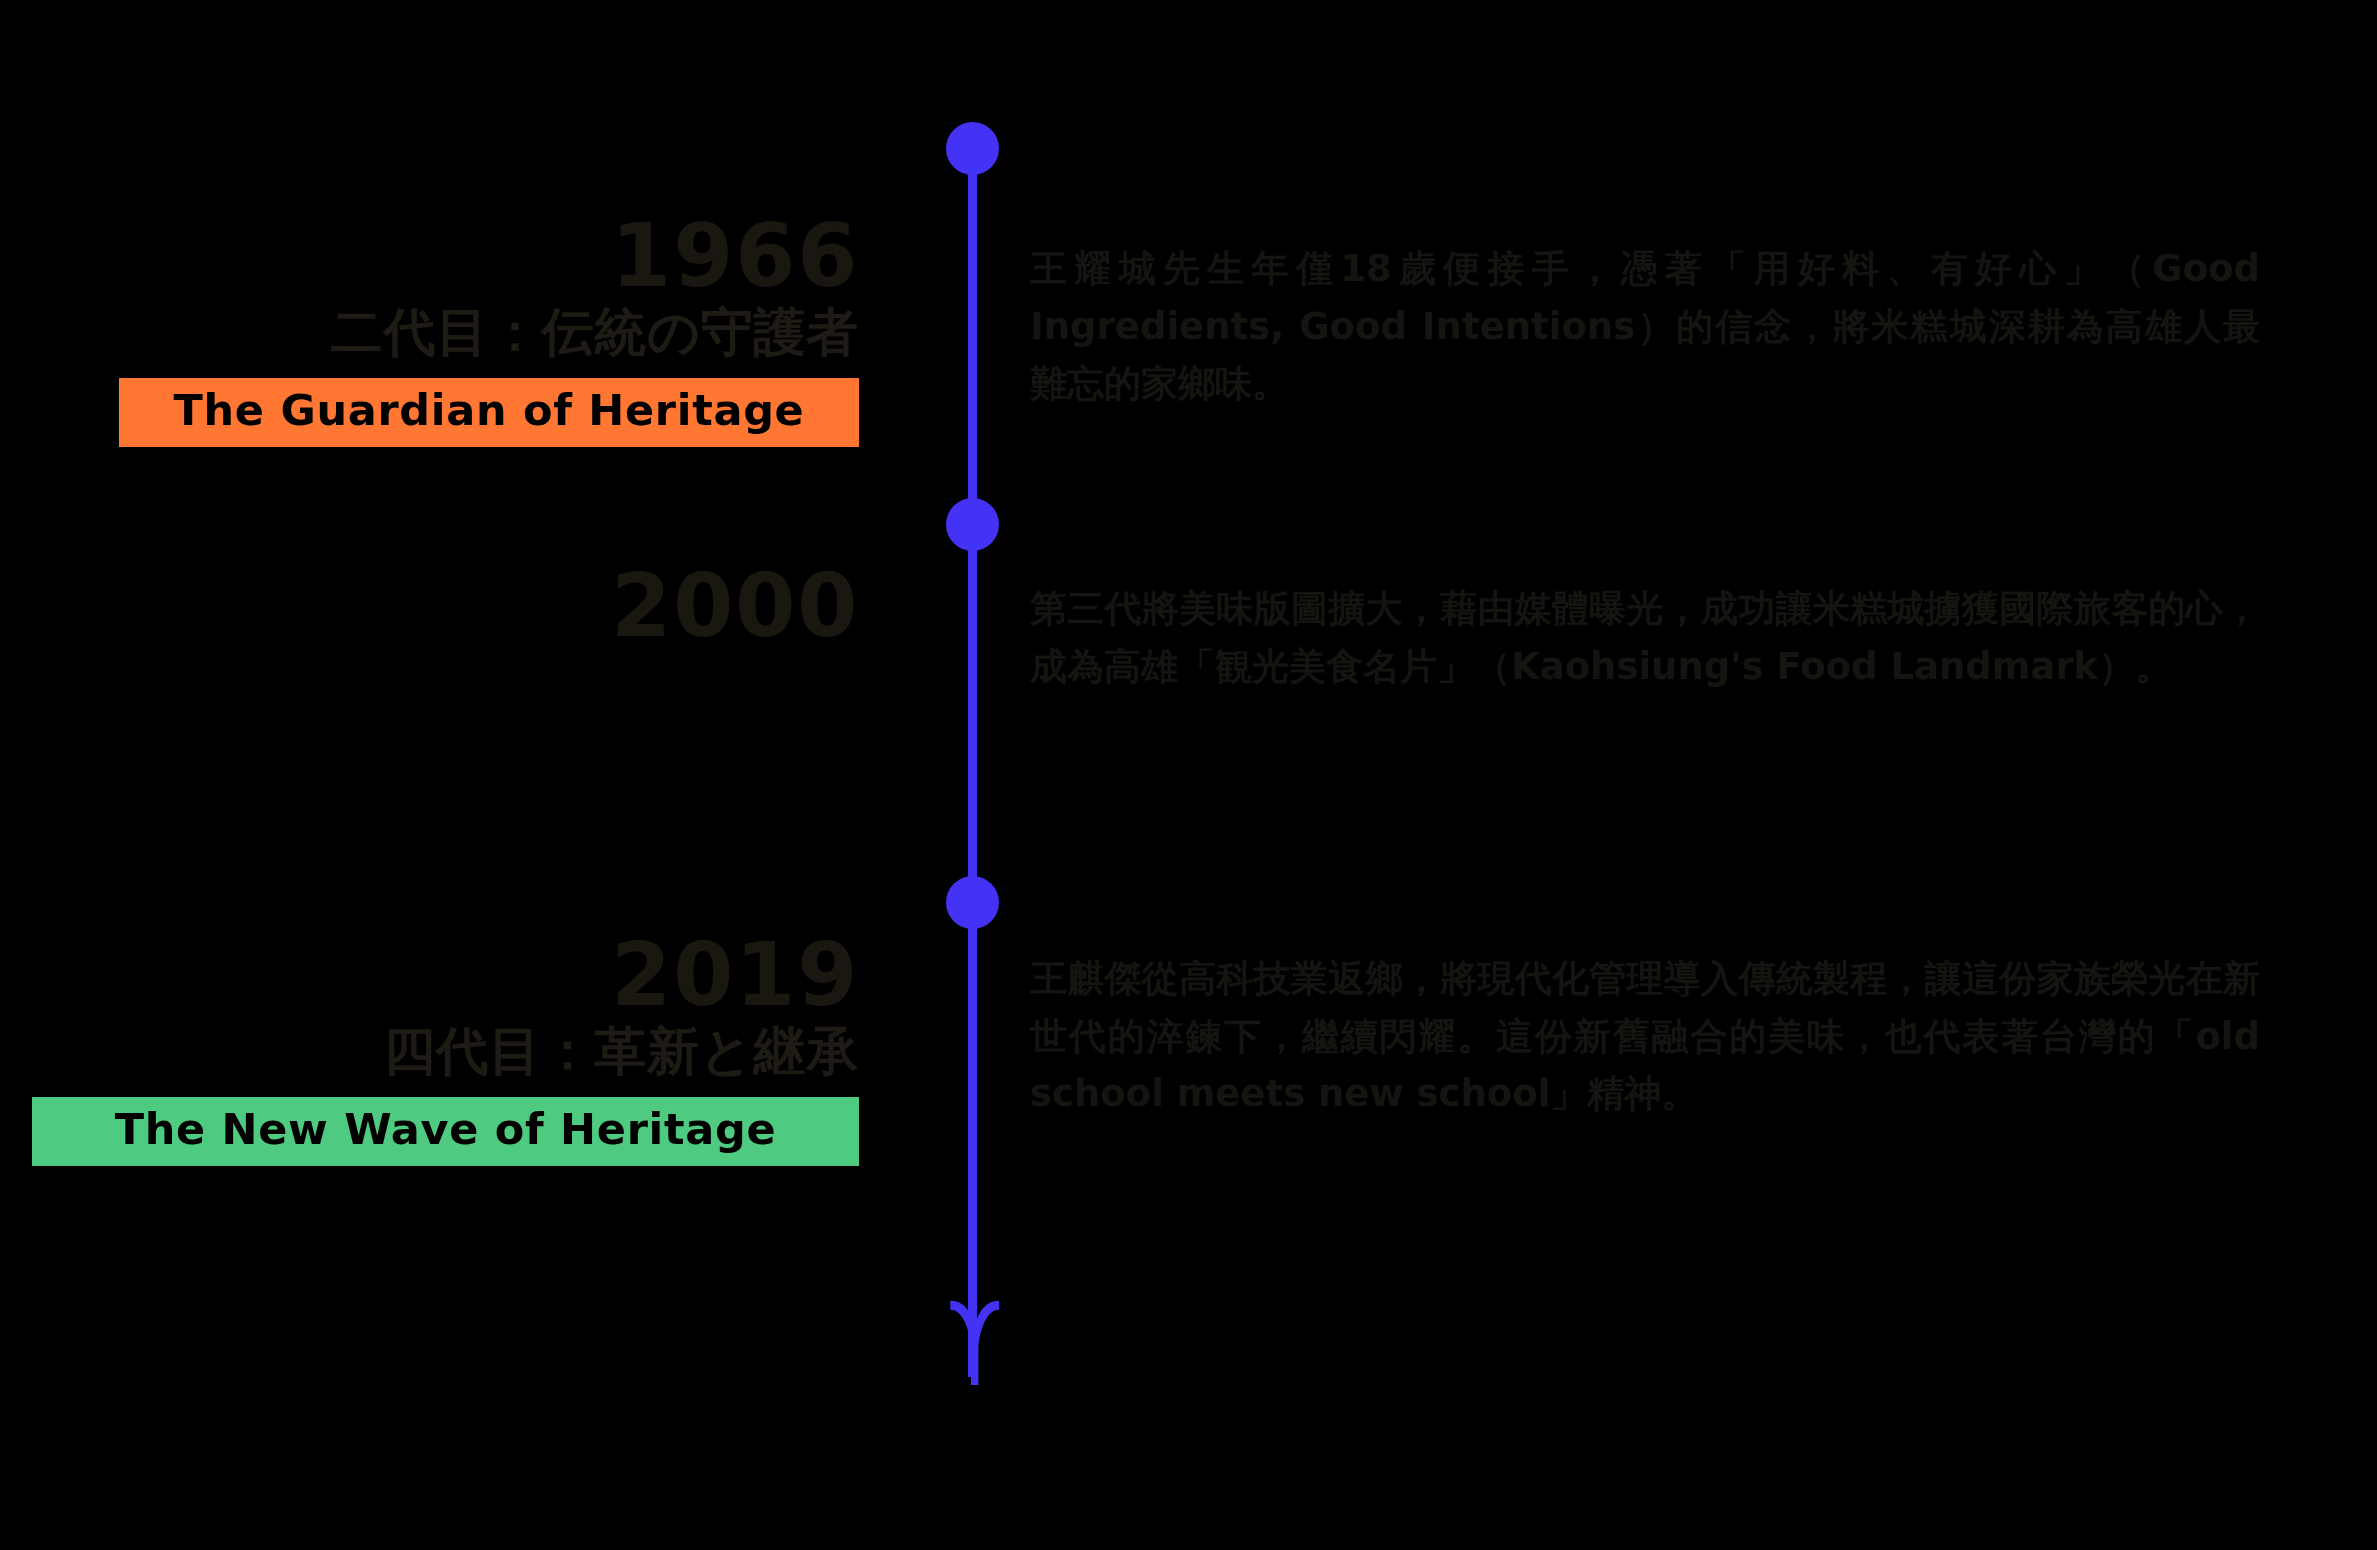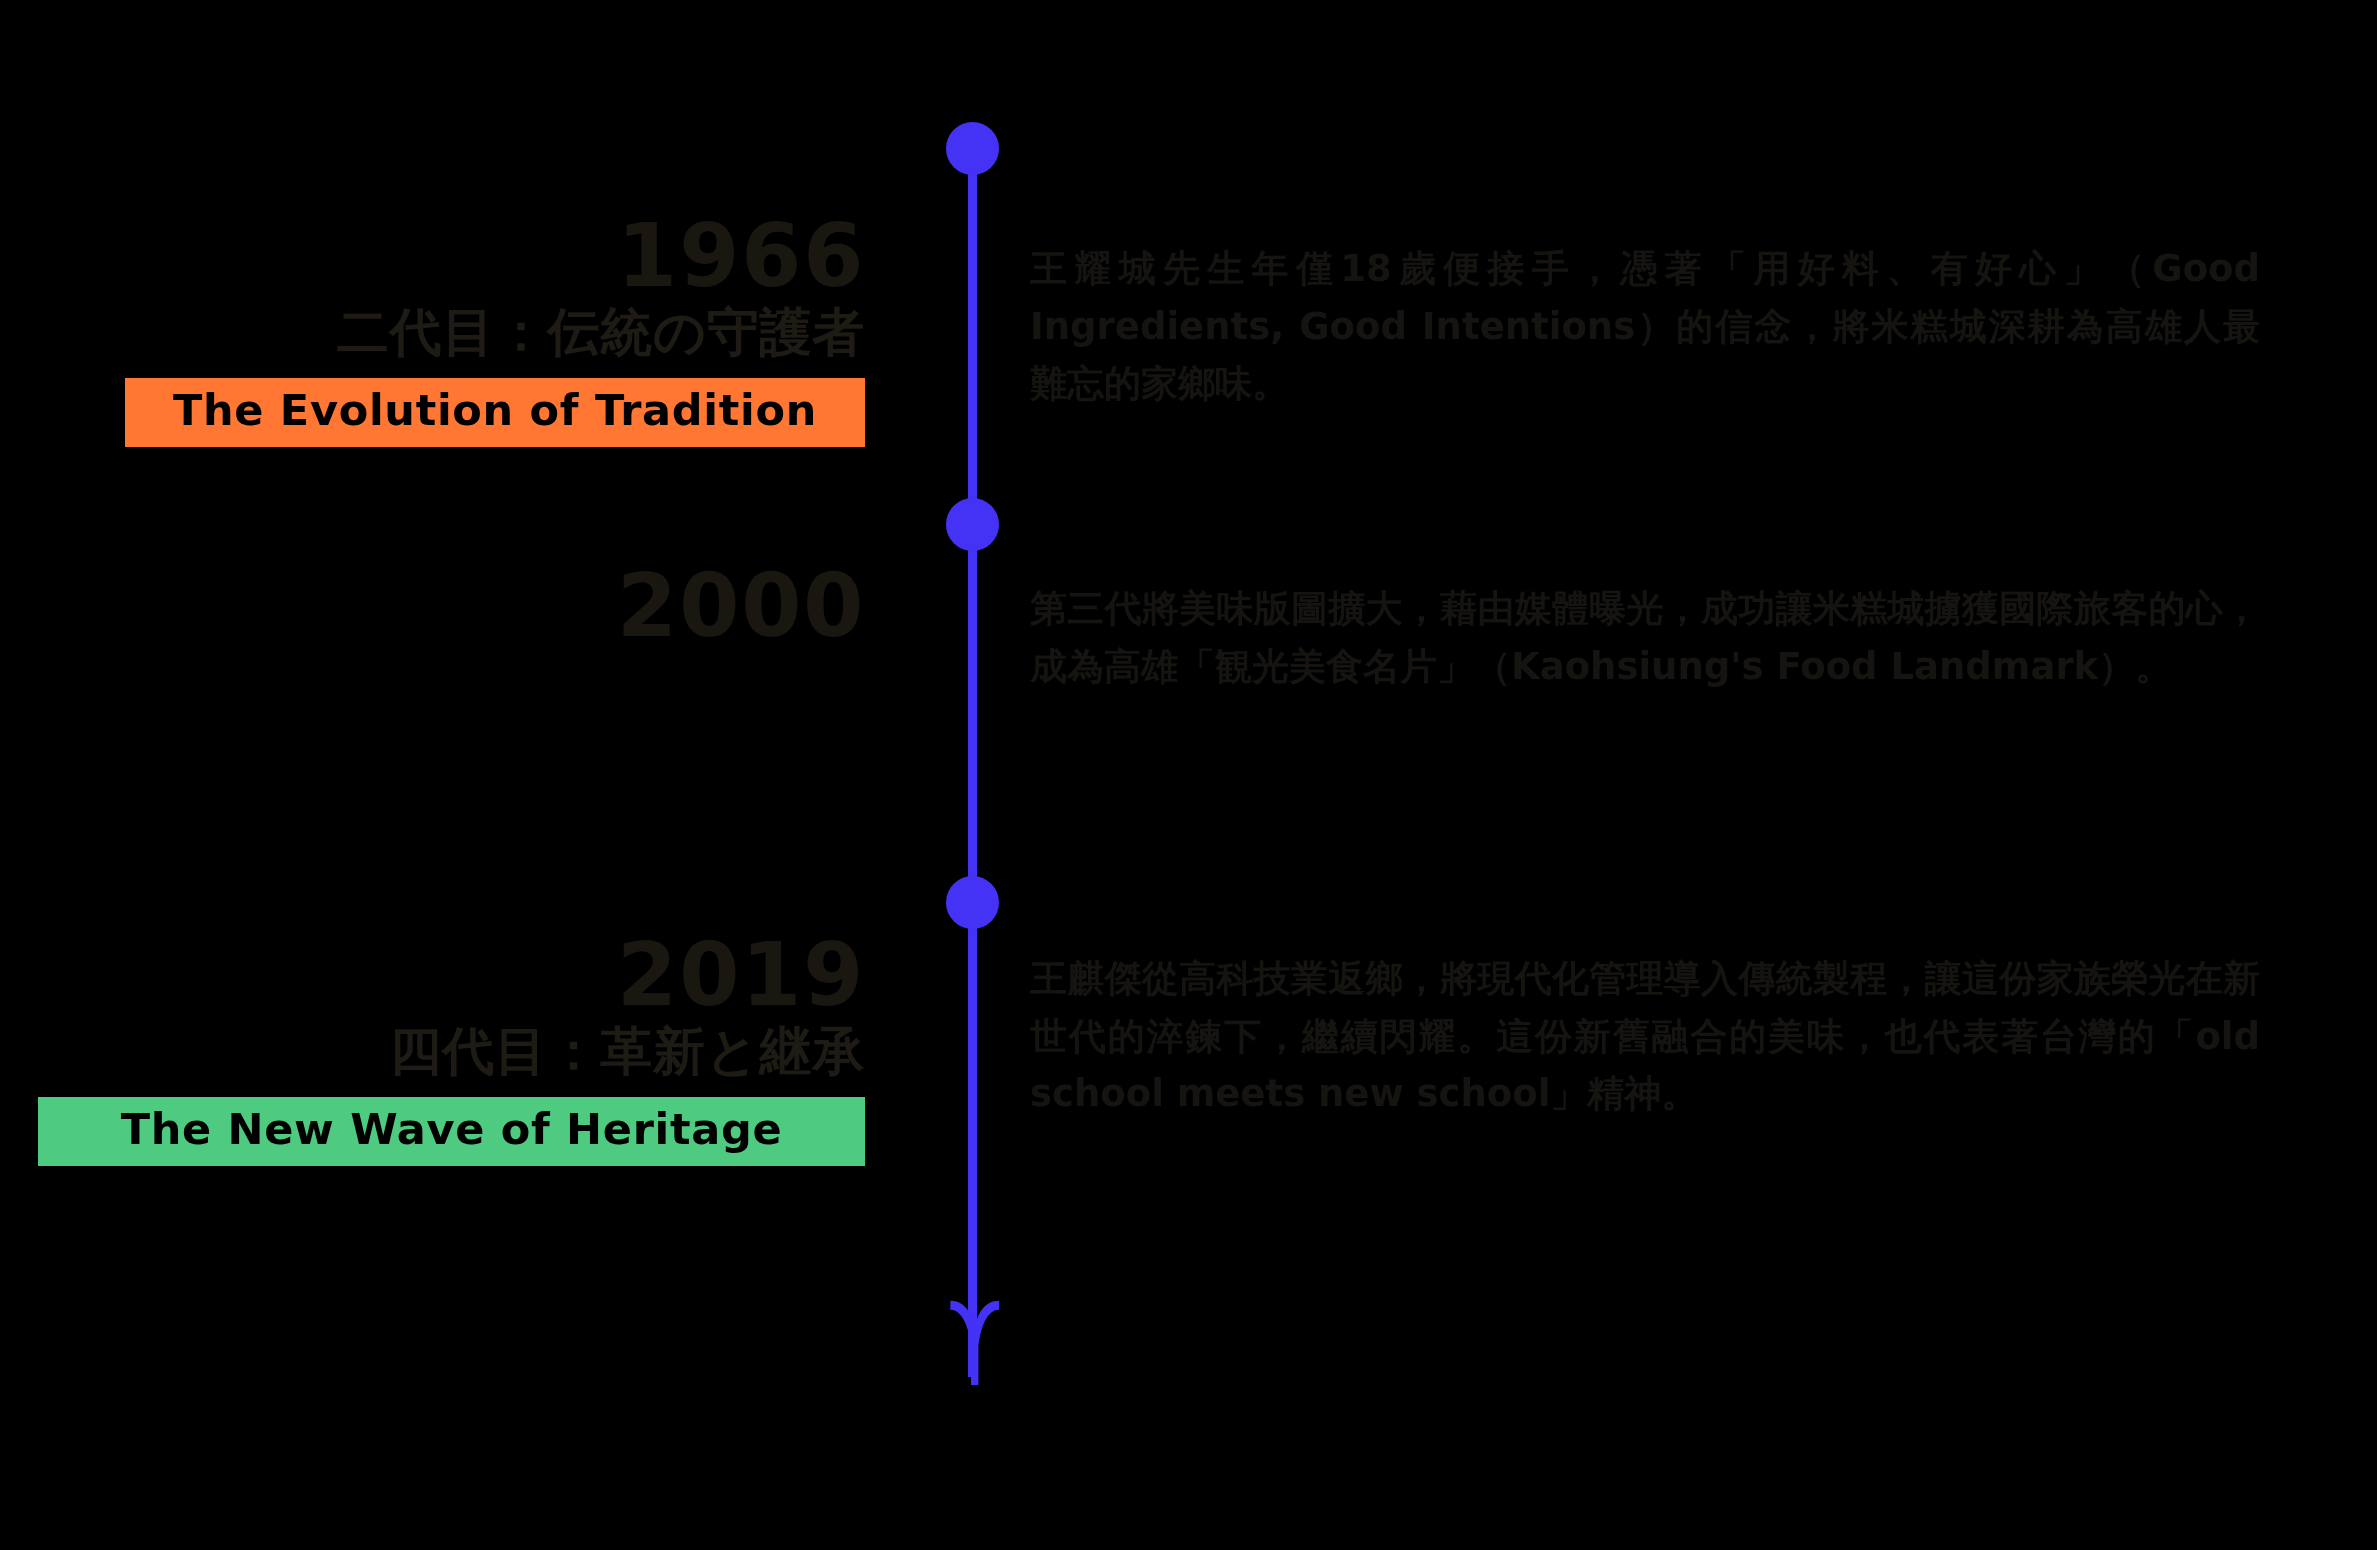--- a/index.html
+++ b/index.html
@@ -46,21 +46,21 @@
     position: absolute;
     left: 916px;
     top: 1252px;
     width: 113px;
     height: 133px;
   }
 
   
   .left-col {
     position: absolute;
-    left: 6px;
+    left: 0;
     width: 886px;
     text-align: right;
   }
   .left-col.e1 { top: 213px; }
   .left-col.e2 { top: 563px; }
   .left-col.e3 { top: 932px; }
 
   .year {
     font-family: "DejaVu Sans", "Liberation Sans", sans-serif;
     font-weight: 700;
@@ -126,21 +126,21 @@
 
   <div class="axis-arrow">
     <svg width="113" height="133" viewBox="0 0 152 180" xmlns="http://www.w3.org/2000/svg">
       <path d="M46 78 C 60 78, 70 96, 74 126 L 74 180 L 84 180 L 84 126 C 88 96, 98 78, 112 78 L 112 66 C 92 66, 82 84, 79 104 C 76 84, 66 66, 46 66 Z" fill="#4433f5"></path>
     </svg>
   </div>
 
   <div class="left-col e1">
     <div class="year">1966</div>
     <div class="jp-title">二代目：伝統の守護者</div>
-    <div class="badge" id="badge-0" style="background: rgb(255, 119, 51);">The Evolution of Tradition</div>
+    <div class="badge" id="badge-0" style="background: rgb(255, 119, 51);">The Guardian of Heritage</div>
   </div>
   <div class="right-col e1">王耀城先生年僅18歲便接手，憑著「用好料、有好心」（Good Ingredients, Good Intentions）的信念，將米糕城深耕為高雄人最難忘的家鄉味。</div>
 
   <div class="left-col e2">
     <div class="year">2000</div>
   </div>
   <div class="right-col e2">第三代將美味版圖擴大，藉由媒體曝光，成功讓米糕城擄獲國際旅客的心，成為高雄「観光美食名片」（Kaohsiung's Food Landmark）。</div>
 
   <div class="left-col e3">
     <div class="year">2019</div>

